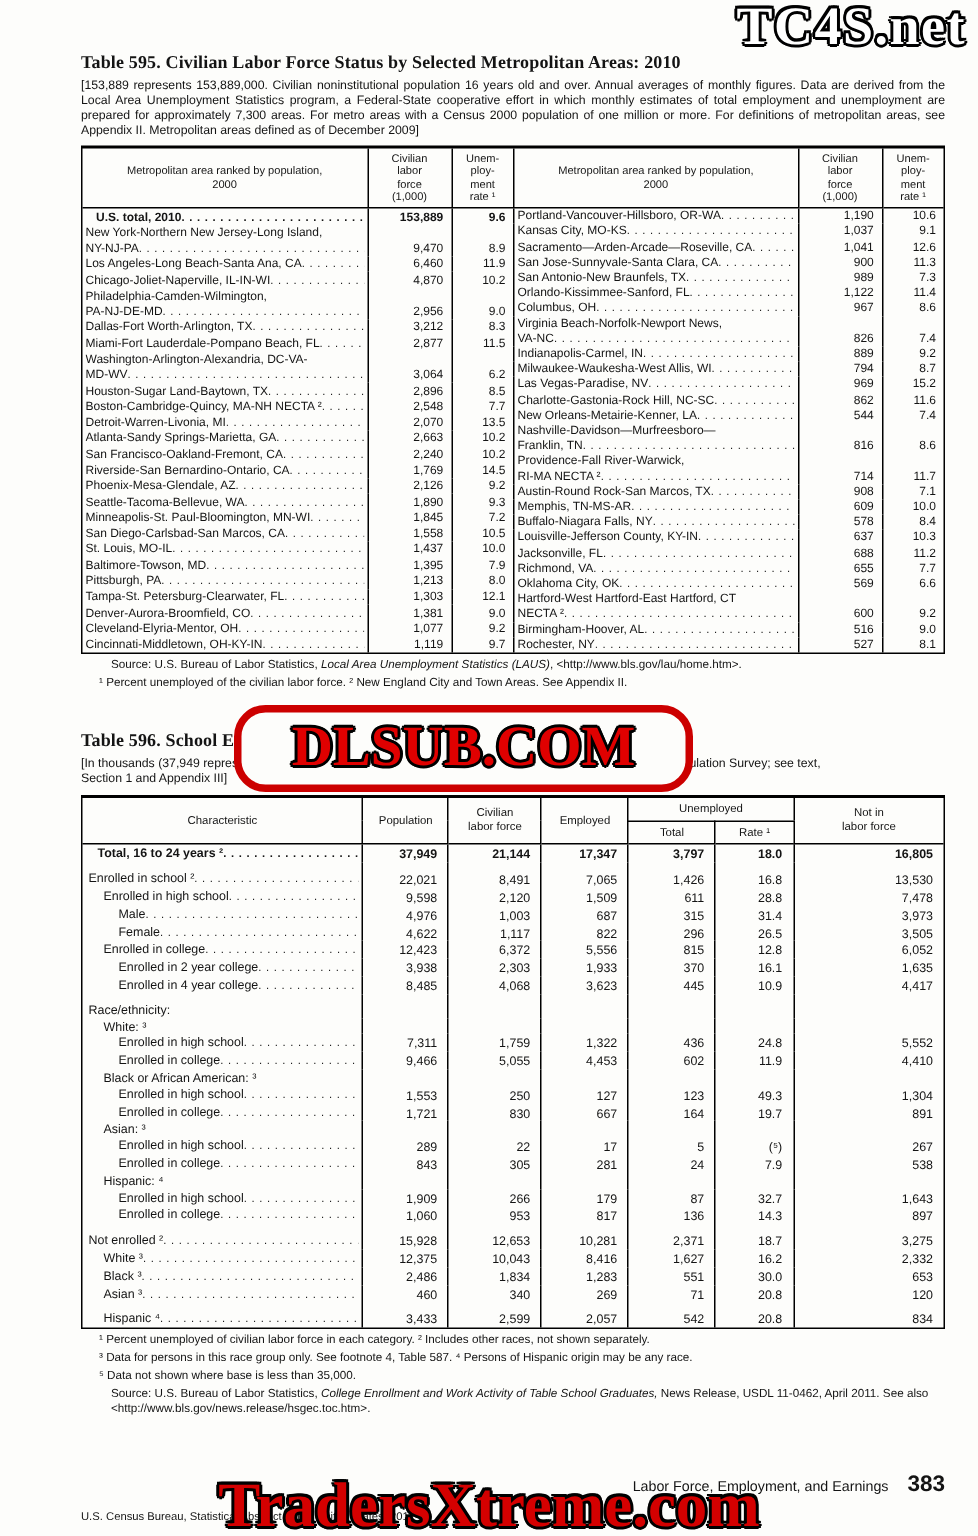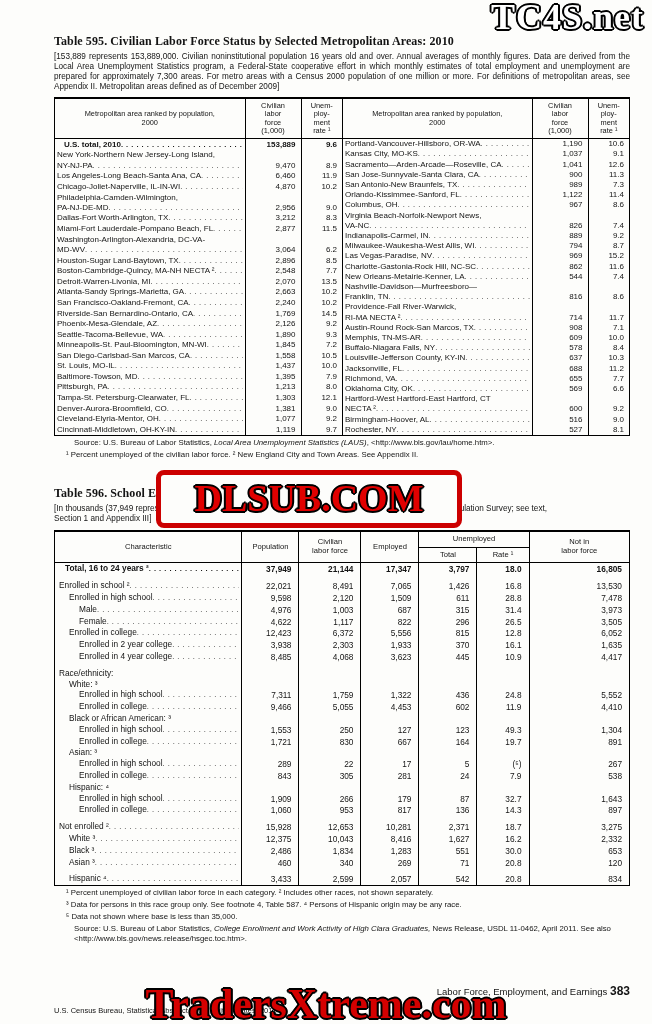--- a/index.html
+++ b/index.html
@@ -46,31 +46,31 @@
   .t596 td { font-size:8.3px; line-height:10.8px; vertical-align:bottom; padding:0 2px; }
   .t596 td.num { text-align:right; padding-right:7px; white-space:nowrap; }
   .c-char { width:auto; } .c-pop { width:57px; } .c-clf { width:62px; } .c-emp { width:58px; }
   .c-tot { width:58px; } .c-rate2 { width:52px; } .c-nilf { width:100px; }
   tr.gap td { padding-top:5px; }
   .ind0 .l2 { padding-left:2px; } .ind1 .l2 { padding-left:12px; } .ind2 .l2 { padding-left:22px; }
   .t596 tr.total .l2 { padding-left:8px;justify-content:space-between; }
 
   
   .footer-right { position:absolute; right:22px; bottom:26px; font-size:9.5px; }
-  .footer-right b { font-size:12px; }
+  .footer-right b { font-size:15px; margin-left:10px; }
   .footer-credit { position:absolute; left:54px; bottom:9px; font-size:7.5px; }
 
   
   .outline { text-shadow: 2px 0 0 #000, -2px 0 0 #000, 0 2px 0 #000, 0 -2px 0 #000,
              1.4px 1.4px 0 #000, -1.4px 1.4px 0 #000, 1.4px -1.4px 0 #000, -1.4px -1.4px 0 #000; }
   .wm-top { position:absolute; top:-4px; right:8px; font-family:"Liberation Serif",serif;
             font-size:36px; font-weight:bold; letter-spacing:1px; color:#fff; z-index:20; }
   .wm-mid { position:absolute; left:102px; top:-16px; width:306px; text-align:center; z-index:30;
             font-family:"Liberation Serif",serif; font-size:38px; font-weight:bold; color:#e00000;
-            background:#fdfdfb; border:5px solid #cc0000; border-radius:8px; padding:1px 8px 3px; }
+            background:#fdfdfb; border:5px solid #cc0000; border-radius:21px; padding:1px 8px 3px; }
   .wm-bottom { position:absolute; left:50%; bottom:-4px; transform:translateX(-50%); z-index:20;
                font-family:"Liberation Serif",serif; font-size:42px; font-weight:bold;
                color:#d40000; white-space:nowrap; }
 </style>
 </head>
 <body>
 
 <div class="page">
 
   <div class="wm-top outline">TC4S.net</div>
@@ -1037,21 +1037,21 @@
               <td class="num">20.8</td>
               <td class="num">834</td>
             </tr>
           </tbody>
       </table>
     </div>
 
     <p class="fn">¹ Percent unemployed of civilian labor force in each category. ² Includes other races, not shown separately.</p>
     <p class="fn">³ Data for persons in this race group only. See footnote 4, Table 587. ⁴ Persons of Hispanic origin may be any race.</p>
     <p class="fn">⁵ Data not shown where base is less than 35,000.</p>
-    <p class="fn src"><span>Source: U.S. Bureau of Labor Statistics, </span><i>College Enrollment and Work Activity of High Clara Graduates,</i><span> News Release, USDL 11-0462, April 2011. See also &lt;http://www.bls.gov/news.release/hsgec.toc.htm&gt;.</span></p>
+    <p class="fn src"><span>Source: U.S. Bureau of Labor Statistics, </span><i>College Enrollment and Work Activity of Table School Graduates,</i><span> News Release, USDL 11-0462, April 2011. See also &lt;http://www.bls.gov/news.release/hsgec.toc.htm&gt;.</span></p>
   </section>
 
   <div class="footer-right">
     <span>Labor Force, Employment, and Earnings</span>
     <b>383</b>
   </div>
   <div class="footer-credit">U.S. Census Bureau, Statistical Abstract of the United States: 2012</div>
 
   <div class="wm-bottom outline">TradersXtreme.com</div>
 </div>

